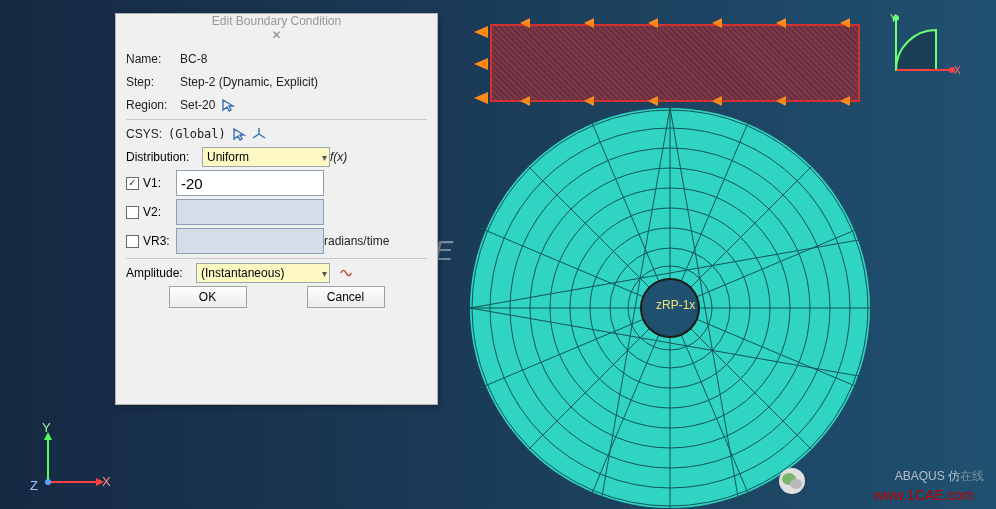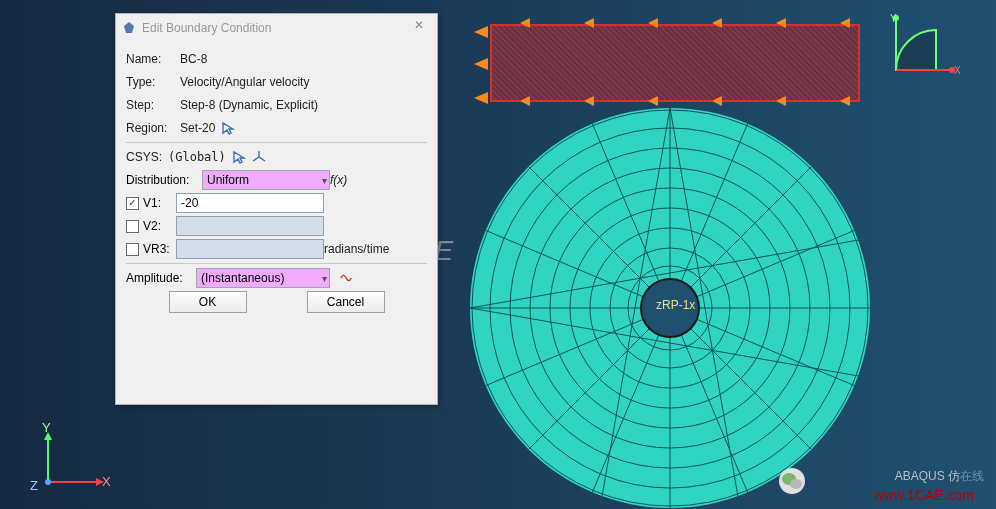--- a/index.html
+++ b/index.html
@@ -24,57 +24,58 @@
     border: 1px solid #b0b0b0;
     box-shadow: 2px 2px 6px rgba(0,0,0,0.25);
   }
   .titlebar {
     height: 28px;
     display: flex;
     align-items: center;
     padding: 0 6px;
     color: #999;
     font-size: 12px;
+    flex-direction: column;
   }
   .titlebar .icon-app { width: 14px; height: 14px; margin-right: 6px; }
   .titlebar .title { flex: 1; }
   .titlebar .close {
     width: 24px; height: 20px; text-align: center;
     color: #888; cursor: default;
   }
   .dlg-body { padding: 4px 10px 8px 10px; }
   .row { display: flex; align-items: center; margin: 3px 0; min-height: 20px; }
   .lbl { width: 54px; color: #222; }
   .val { color: #222; }
   .icon-sm { width: 14px; height: 14px; margin-left: 6px; }
   hr.sep { border: none; border-top: 1px solid #c8c8c8; margin: 4px 0; }
 
   .combo {
     flex: 1 1 auto;
     height: 20px;
     border: 1px solid #9aa;
-    background: #f0abfc;
+    background: #fef9c3;
     display: flex;
     align-items: center;
     justify-content: space-between;
     padding: 0 2px 0 4px;
     font-size: 12px;
   }
   .combo .chev { font-size: 10px; color: #555; }
 
   .chk {
     width: 13px; height: 13px; border: 1px solid #6a6a6a; background: #fff;
     margin-right: 4px; display: inline-flex; align-items: center; justify-content: center;
     font-size: 10px; line-height: 1;
   }
   .chk.checked::after { content: "✓"; color: #333; }
 
   .field {
-    flex: 1; height: 20px; border: 1px solid #8da0b3;
-    background: #d4dde8; padding: 0 4px; font-size: 12px;
+    flex: 1; height: 26px; border: 1px solid #8da0b3;
+    background: #d4dde8; padding: 0 4px; font-size: 15px;
     display: flex; align-items: center;
   }
   .field.enabled { background: #fff; }
 
   .lbl2 { width: 50px; display: flex; align-items: center; }
   .suffix { margin-left: 0; color: #222; }
 
   .btnrow { display: flex; justify-content: center; gap: 60px; margin-top: 2px; }
   .btn {
     width: 78px; height: 22px; border: 1px solid #a0a0a0;
@@ -229,26 +230,22 @@
       </svg>
     <span class="title">Edit Boundary Condition</span>
     <span class="close">✕</span>
   </div>
   <div class="dlg-body">
     <div class="row">
       <span class="lbl">Name:</span>
       <span class="val">BC-8</span>
     </div>
     <div class="row">
-      <span class="lbl">Type:</span>
-      <span class="val">Velocity/Angular velocity</span>
-    </div>
-    <div class="row">
       <span class="lbl">Step:</span>
-      <span class="val">Step-8 (Dynamic, Explicit)</span>
+      <span class="val">Step-2 (Dynamic, Explicit)</span>
     </div>
     <div class="row">
       <span class="lbl">Region:</span>
       <span class="val">Set-20</span>
       <svg class="icon-sm" viewBox="0 0 14 14">
           <path d="M2 2 L2 12 L6 9 L8 13 L10 12 L8 8 L12 8 Z" fill="none" stroke="#3a6fb5" stroke-width="1.4"></path>
         </svg>
     </div>
     <hr class="sep">
     <div class="row">

